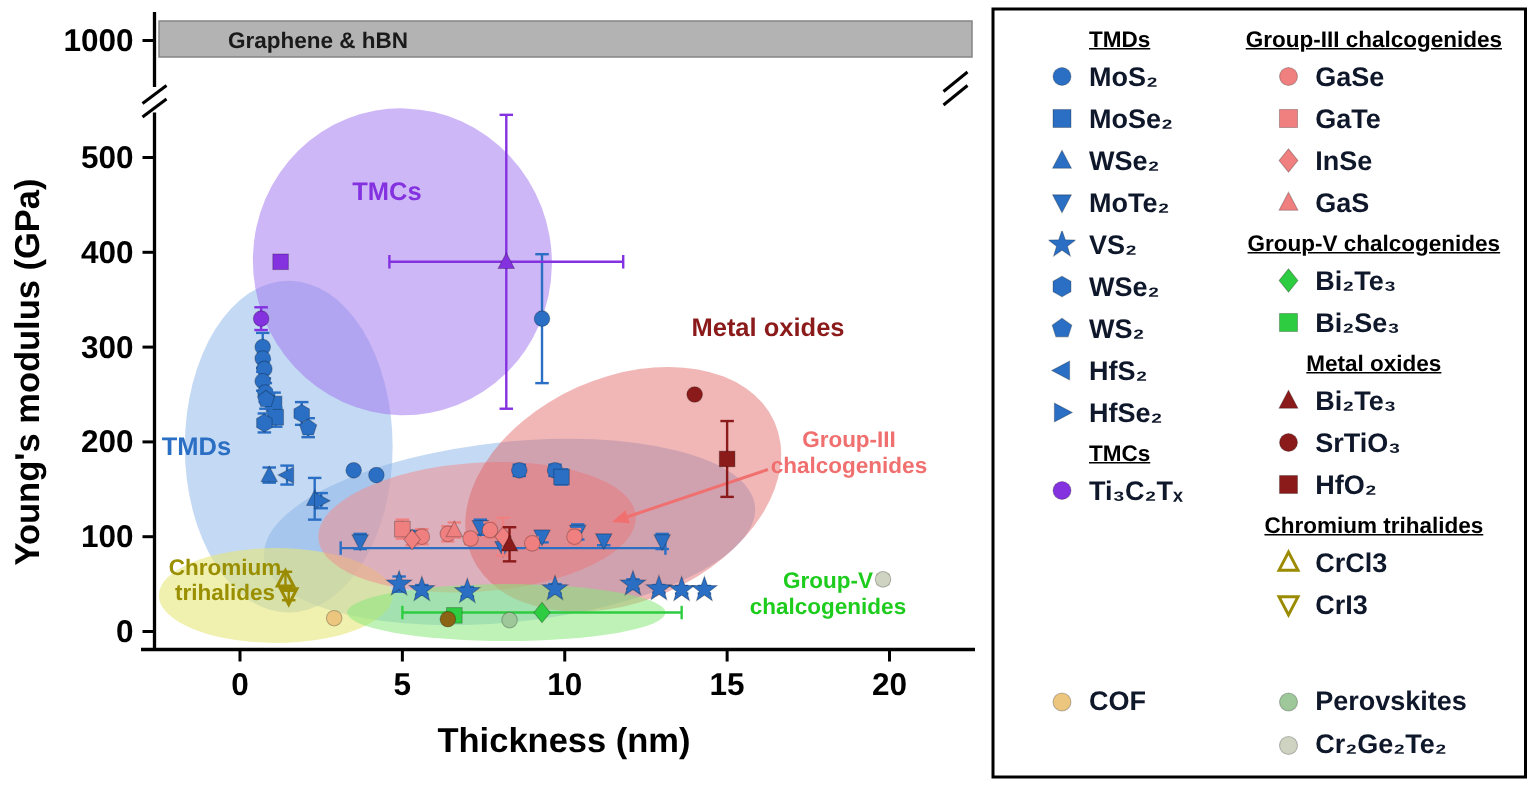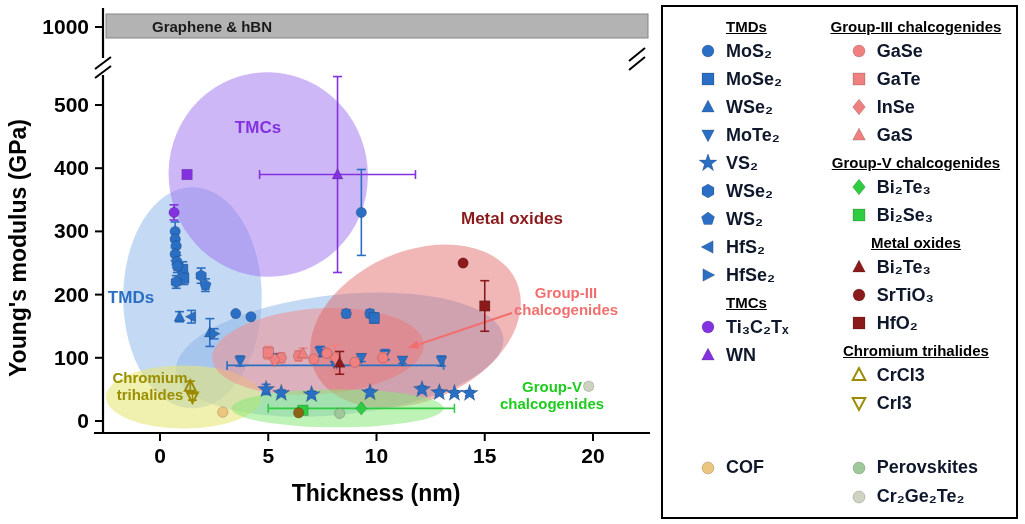--- a/index.html
+++ b/index.html
@@ -524,28 +524,20 @@
           </div>
           <div class="lg-header">TMCs</div>
           <div class="lg-item">
             <svg width="18" height="18" viewBox="0 0 18 18">
               <g transform="translate(9,9)">
                 <circle r="6" fill="#8431e0" stroke="rgba(0,0,0,0.25)" stroke-width="0.7"></circle>
               </g>
             </svg>
             <span>Ti₃C₂Tₓ</span>
           </div>
-          <div class="lg-item">
-            <svg width="18" height="18" viewBox="0 0 18 18">
-              <g transform="translate(9,9)">
-                <polygon points="0.00,-6.90 6.30,5.10 -6.30,5.10" fill="#8431e0" stroke="rgba(0,0,0,0.25)" stroke-width="0.7"></polygon>
-              </g>
-            </svg>
-            <span>WN</span>
-          </div>
         </div>
         <div class="lg-col2">
           <div class="lg-header">Group-III chalcogenides</div>
           <div class="lg-item">
             <svg width="18" height="18" viewBox="0 0 18 18">
               <g transform="translate(9,9)">
                 <circle r="6" fill="#f08080" stroke="rgba(0,0,0,0.25)" stroke-width="0.7"></circle>
               </g>
             </svg>
             <span>GaSe</span>

